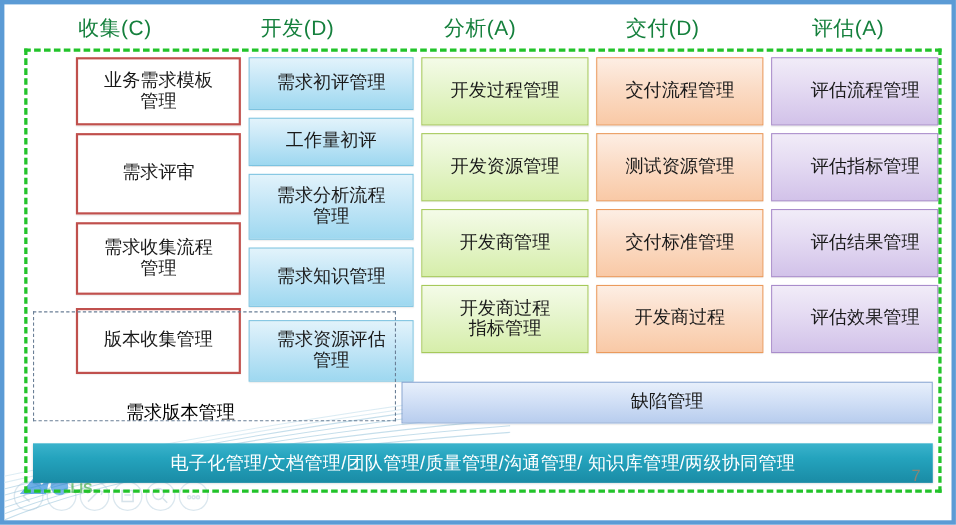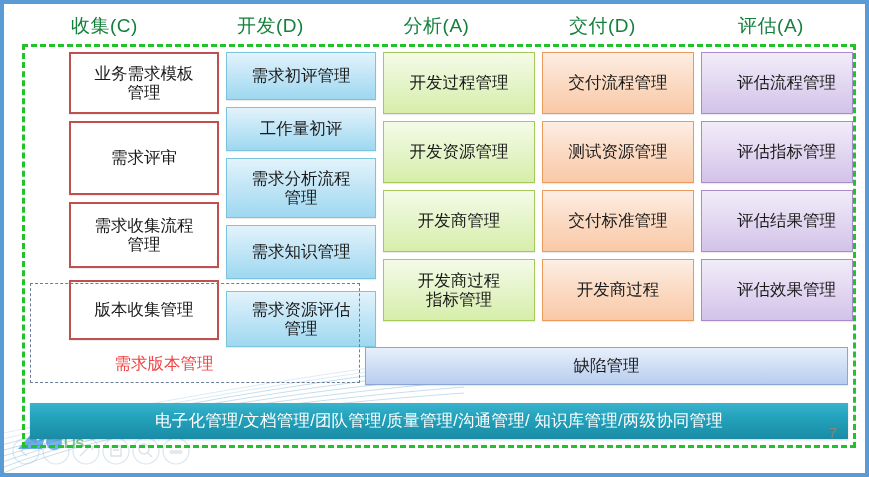--- a/index.html
+++ b/index.html
@@ -119,23 +119,23 @@
 
   
   .versiongroup{
     position:absolute;left:26px;top:279px;width:330px;height:100px;
     box-sizing:border-box;
     border:1.6px dashed #6a7f96;
     background:transparent;
     pointer-events:none;
   }
   .versionlabel{
-    position:absolute;left:26px;top:345px;width:268px;height:30px;
-    display:flex;align-items:center;justify-content:center;
-    font-size:16.5px;color:#ef4444;
+    position:absolute;left:26px;top:356px;width:268px;height:30px;
+    display:flex;align-items:center;justify-content:center;
+    font-size:16.5px;color:#000000;
   }
 
   
   .defectrow{
     position:absolute;left:361px;top:343px;width:483px;height:38px;
     display:flex;
   }
 
   
   .tealbar{

